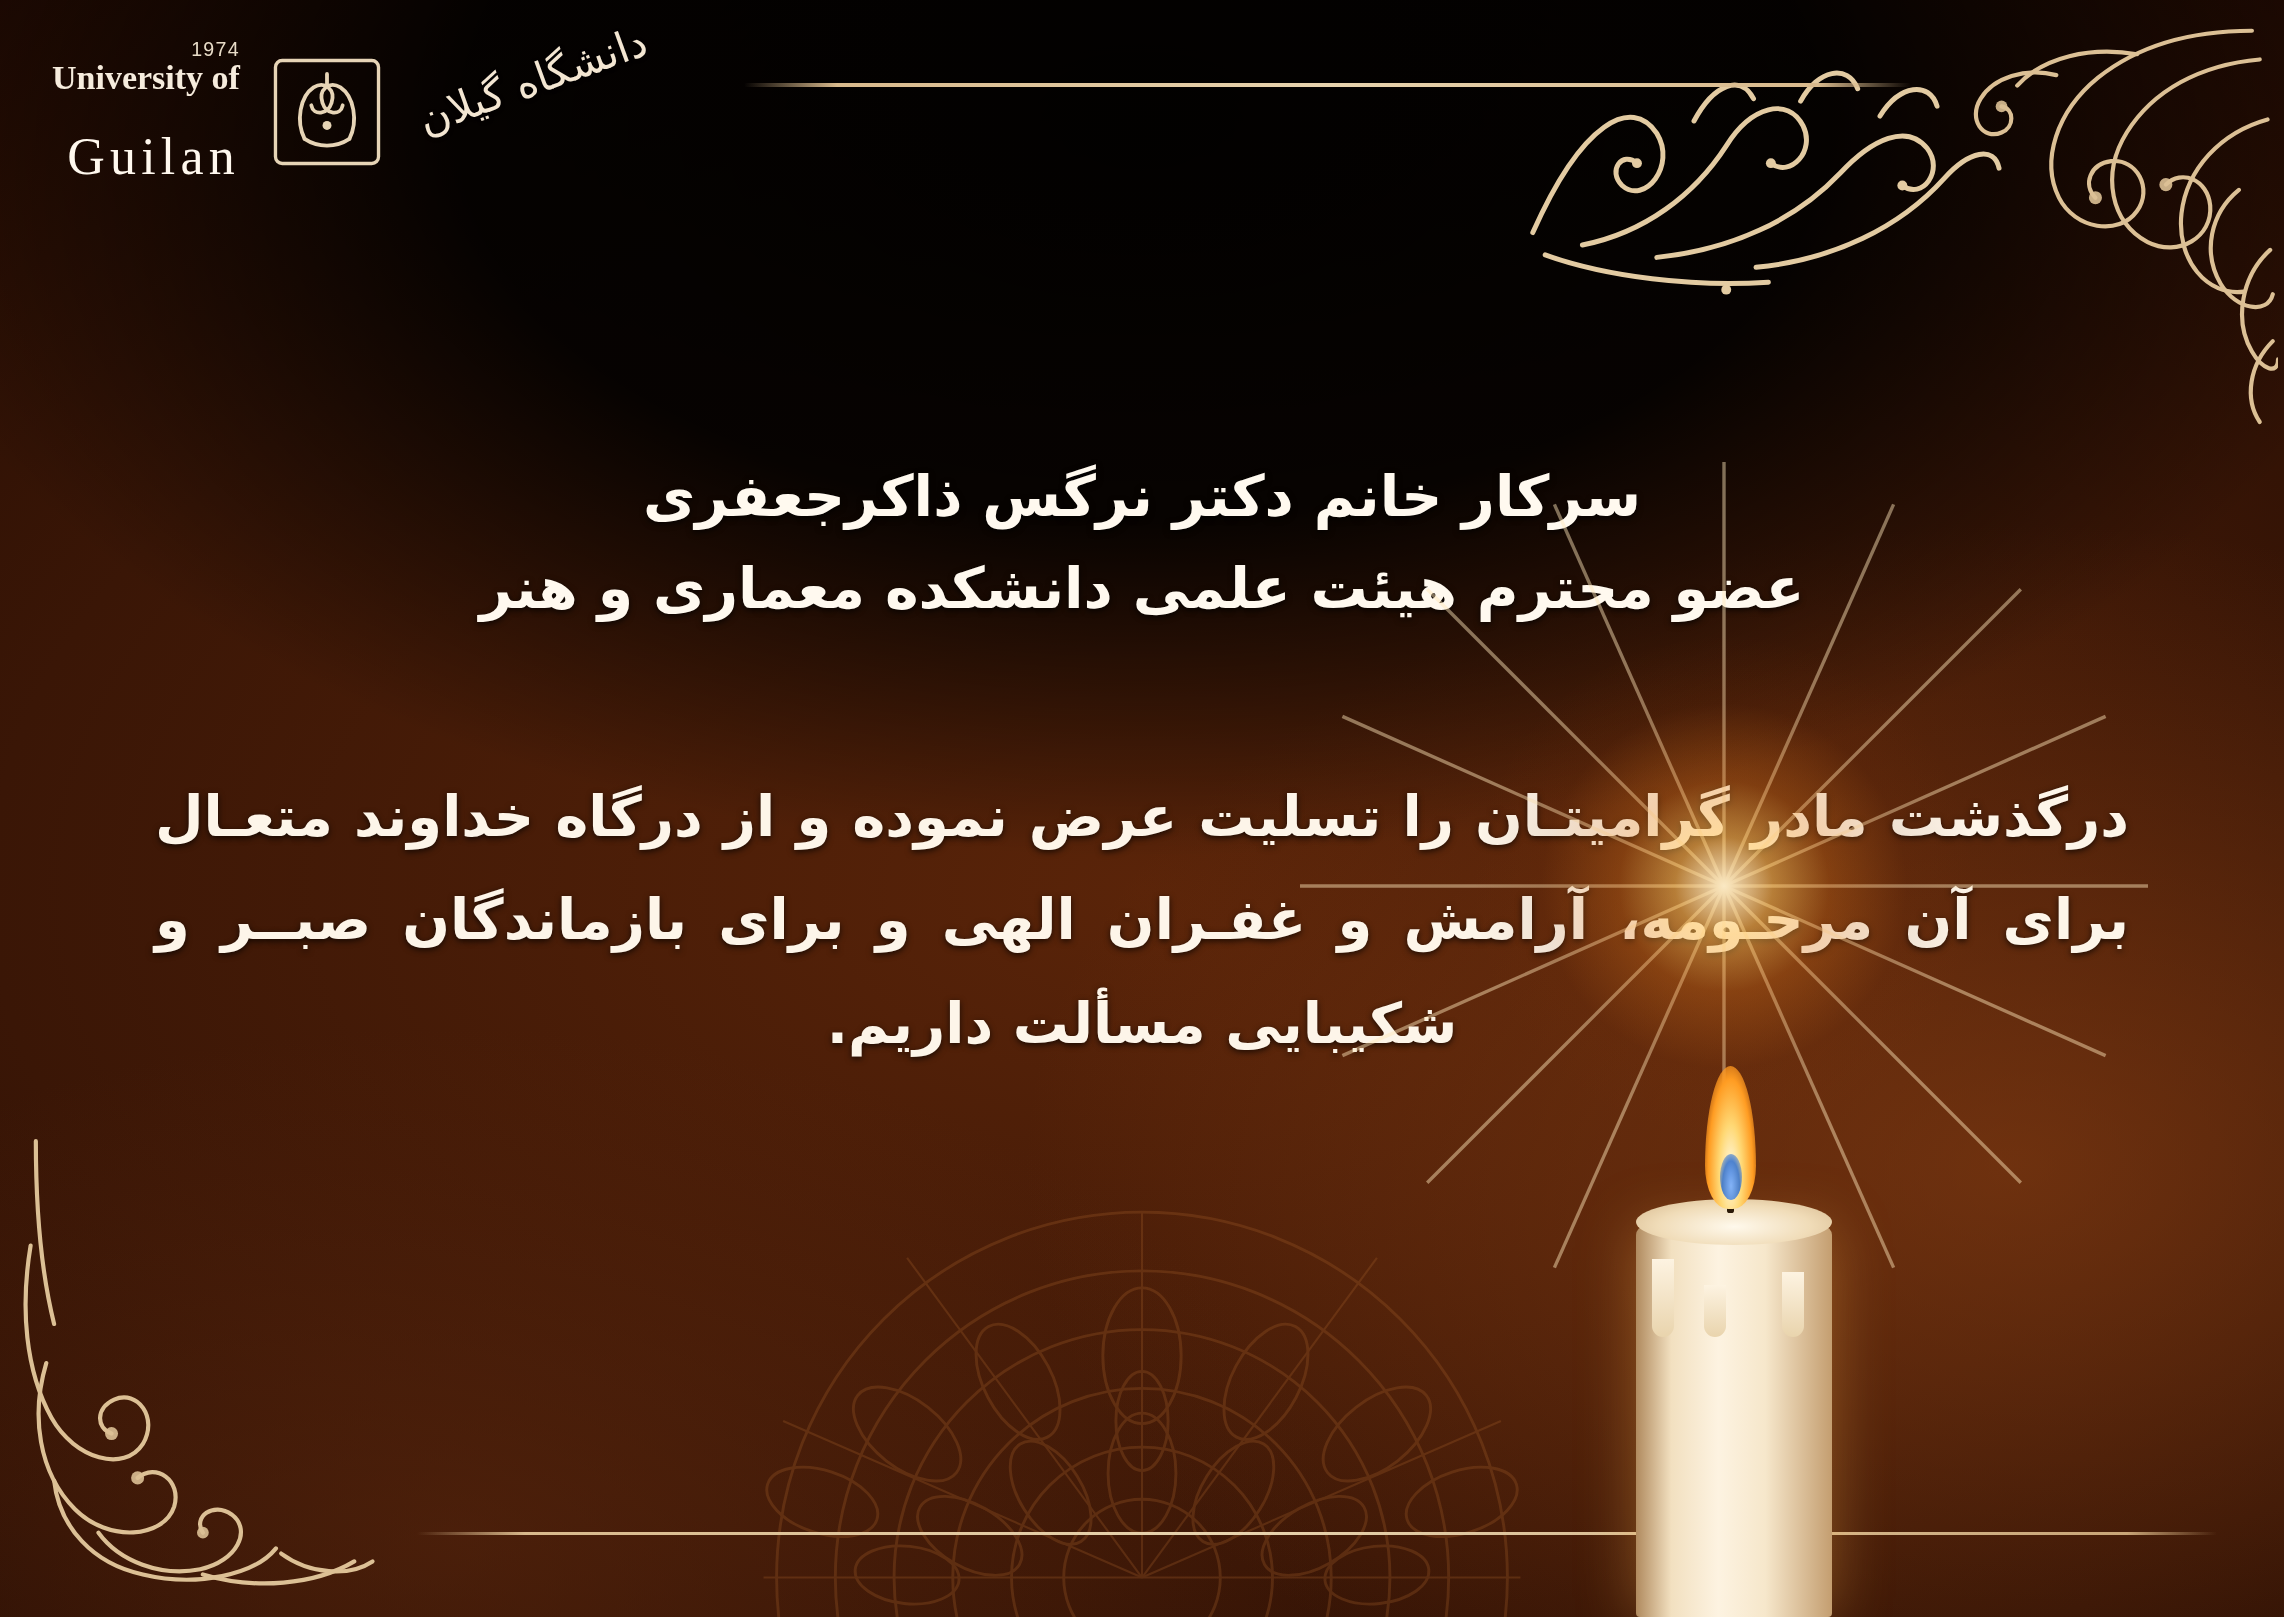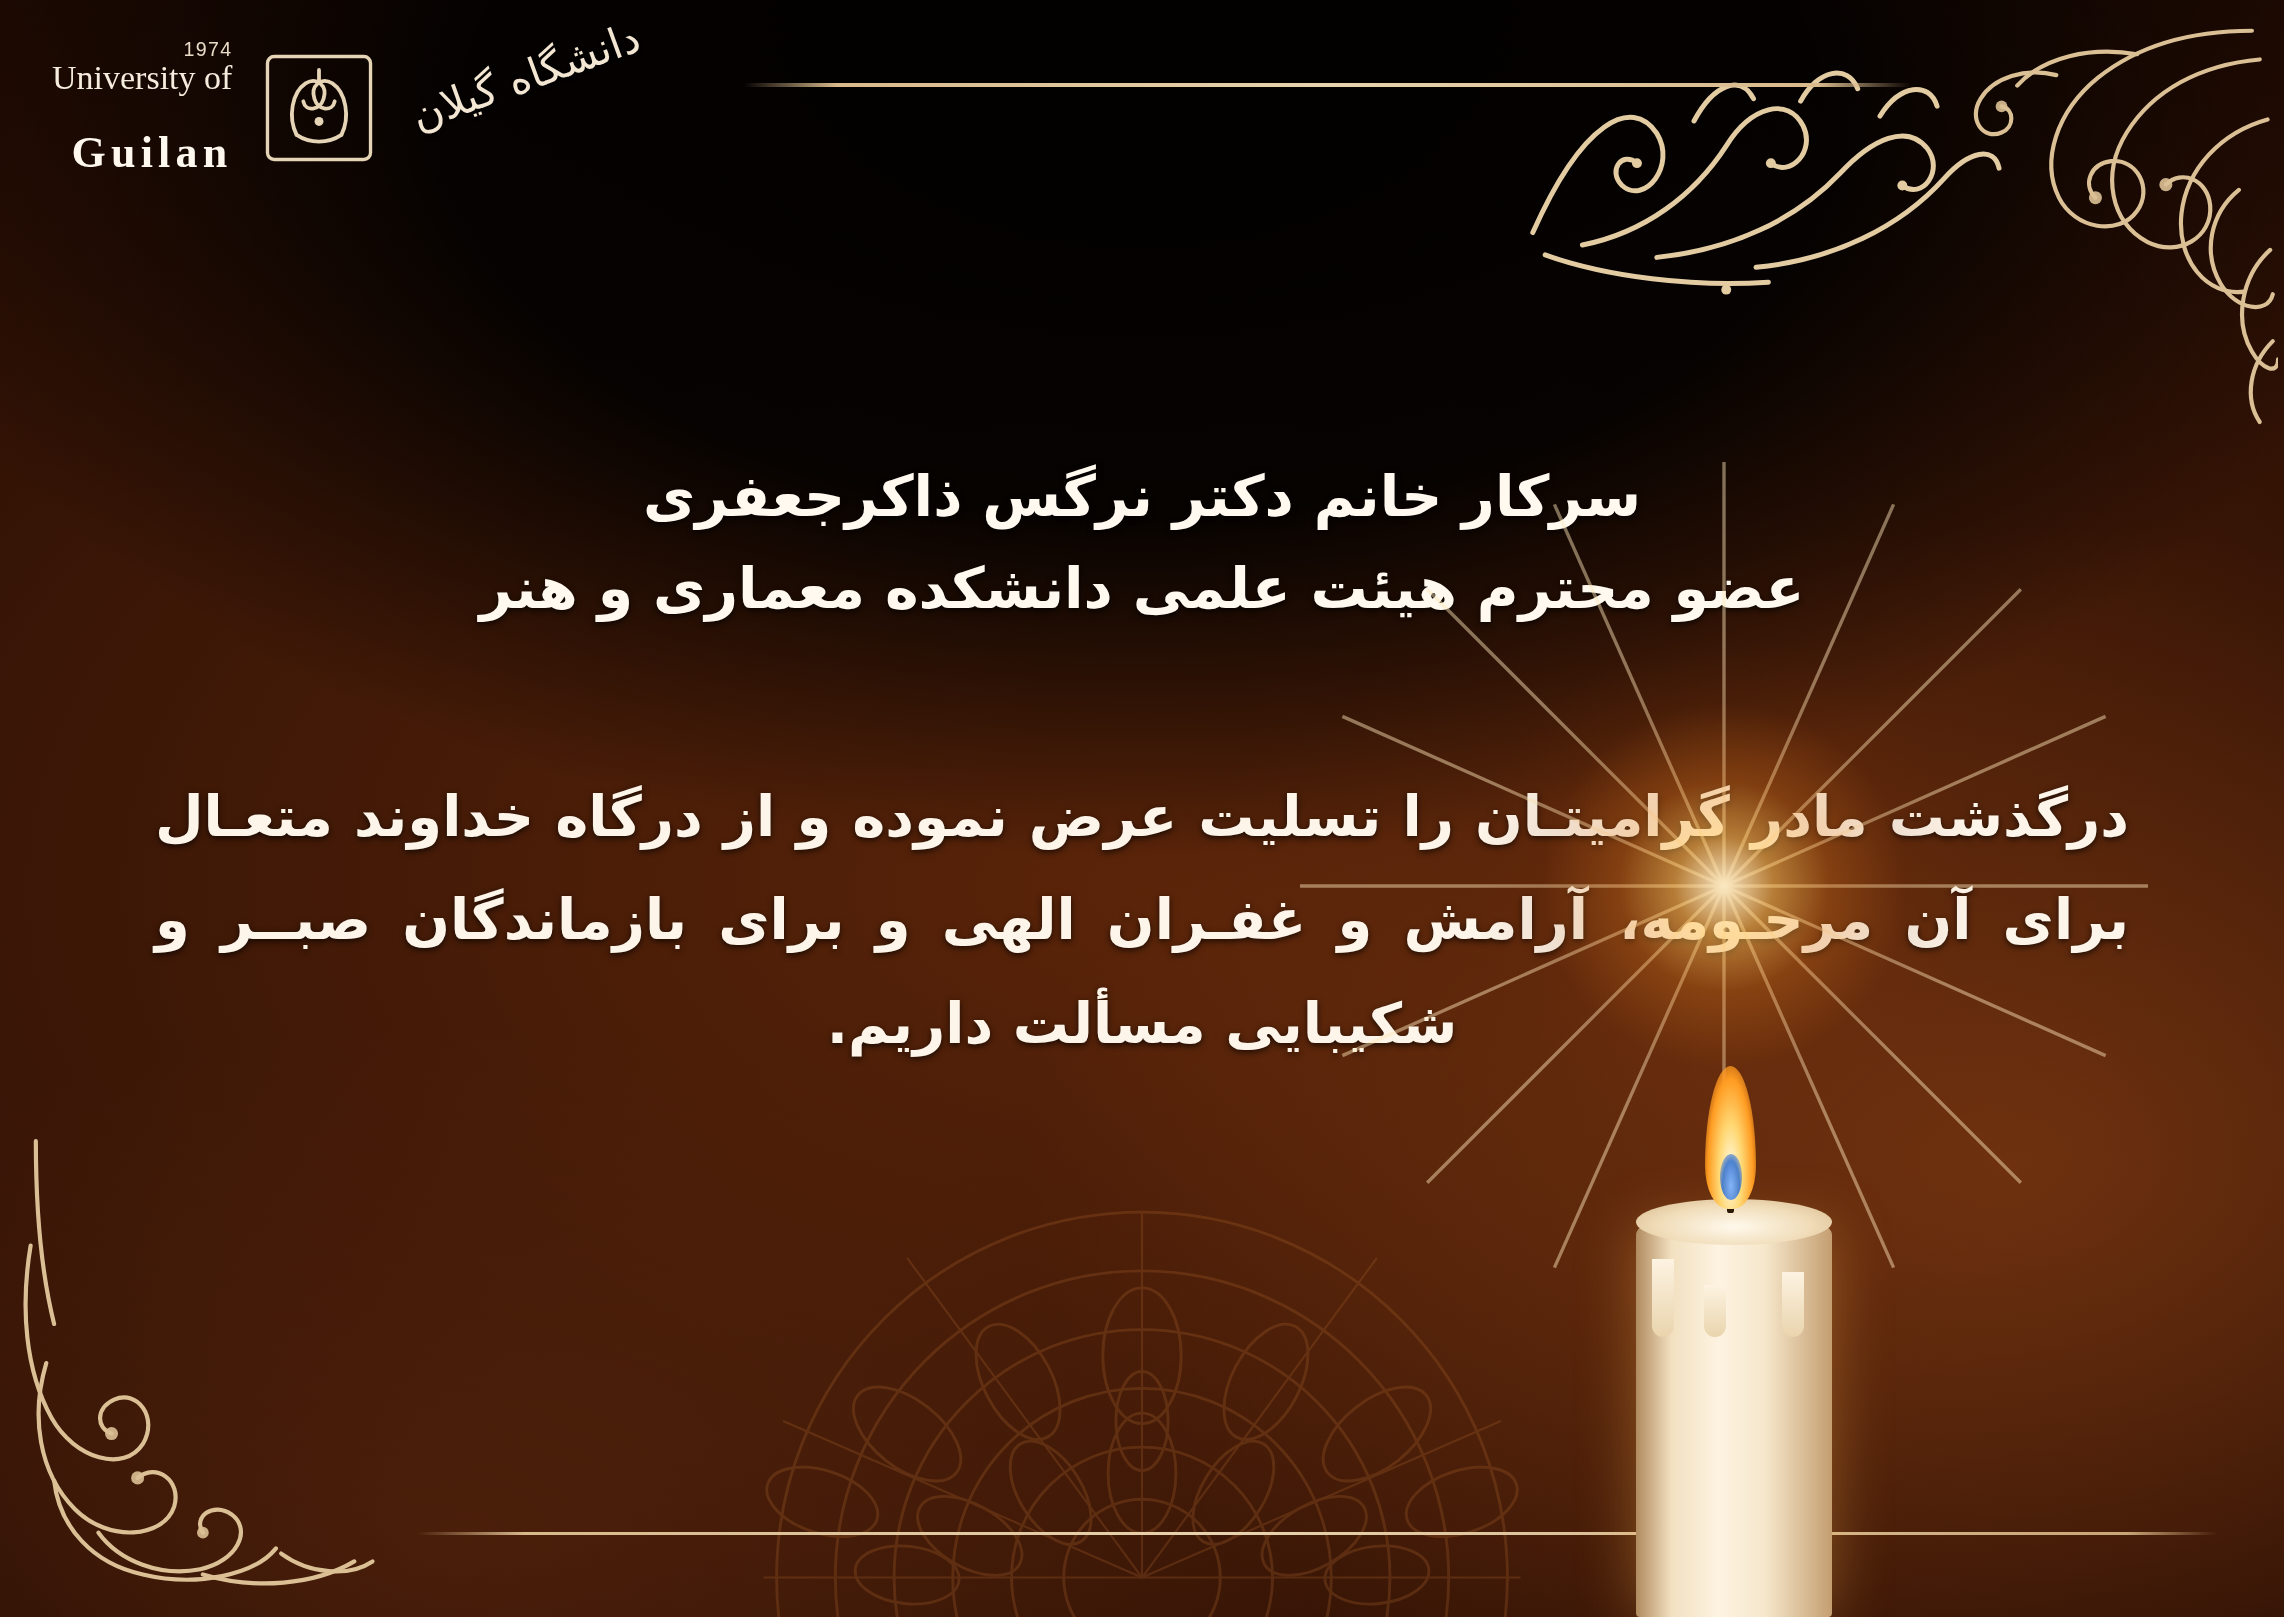--- a/index.html
+++ b/index.html
@@ -86,26 +86,26 @@
     line-height: 1.05;
   }
   .logo-en .year {
     font-size: 19.6px;
     letter-spacing: 1.3px;
     color: #e8dcc8;
     font-family: "Liberation Sans", sans-serif;
   }
   .logo-en .uni {
     font-size: 34px;
+    font-weight: 700;
+    color: #f6ecdd;
+  }
+  .logo-en .guilan {
+    font-size: 52px;
     font-weight: 400;
-    color: #f6ecdd;
-  }
-  .logo-en .guilan {
-    font-size: 44px;
-    font-weight: 700;
     letter-spacing: 5.2px;
     color: #fff8ee;
     margin-top: 35px;
   }
   .logo-mark {
     width: 112px;
     height: 112px;
     flex: 0 0 auto;
   }
   .logo-mark svg { width: 100%; height: 100%; display: block; }

